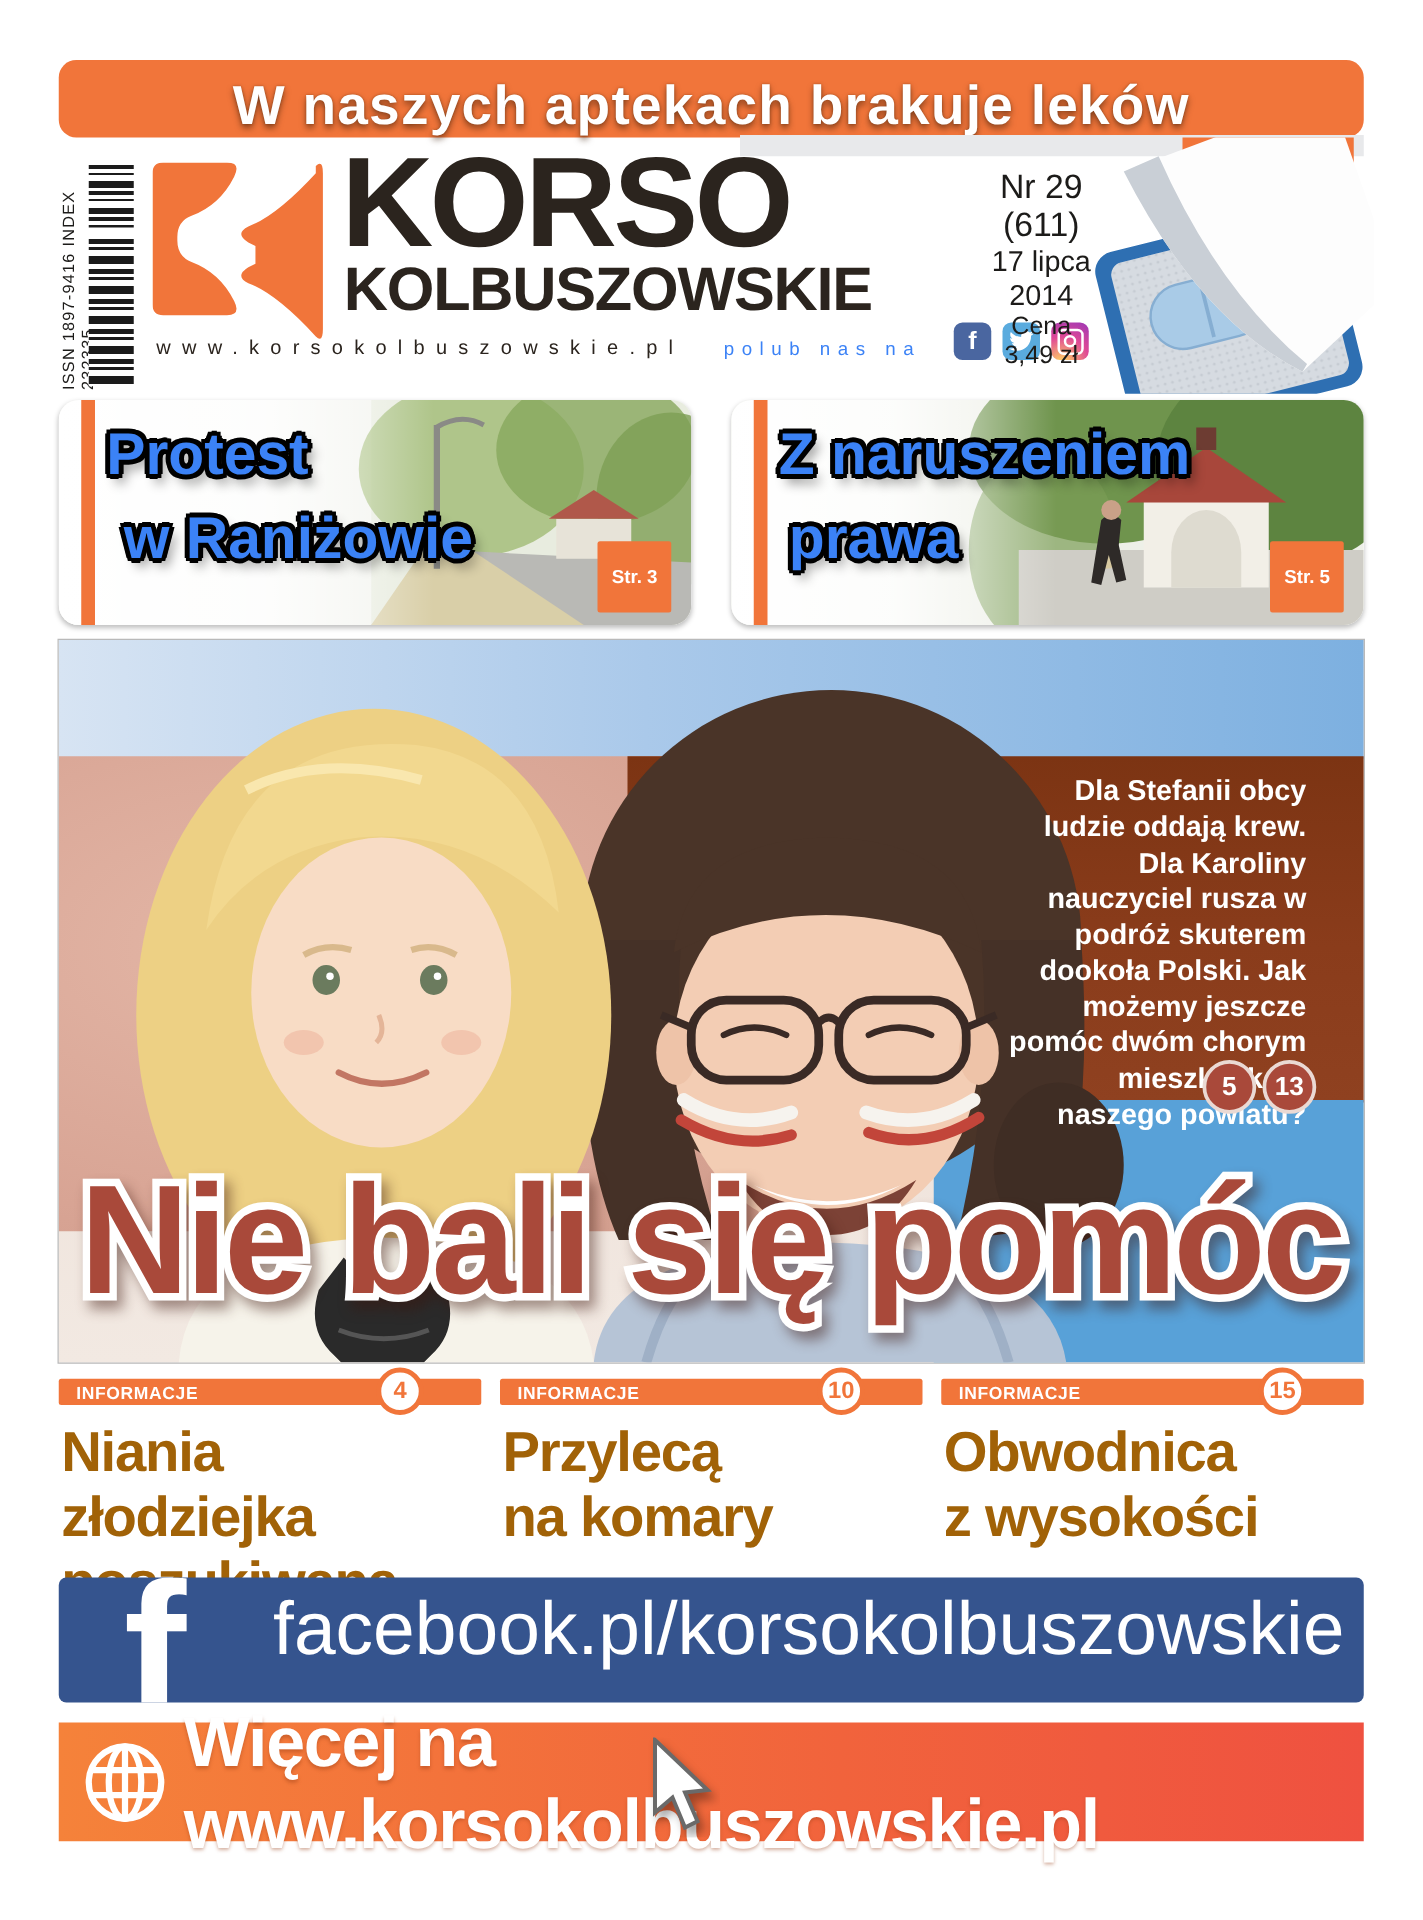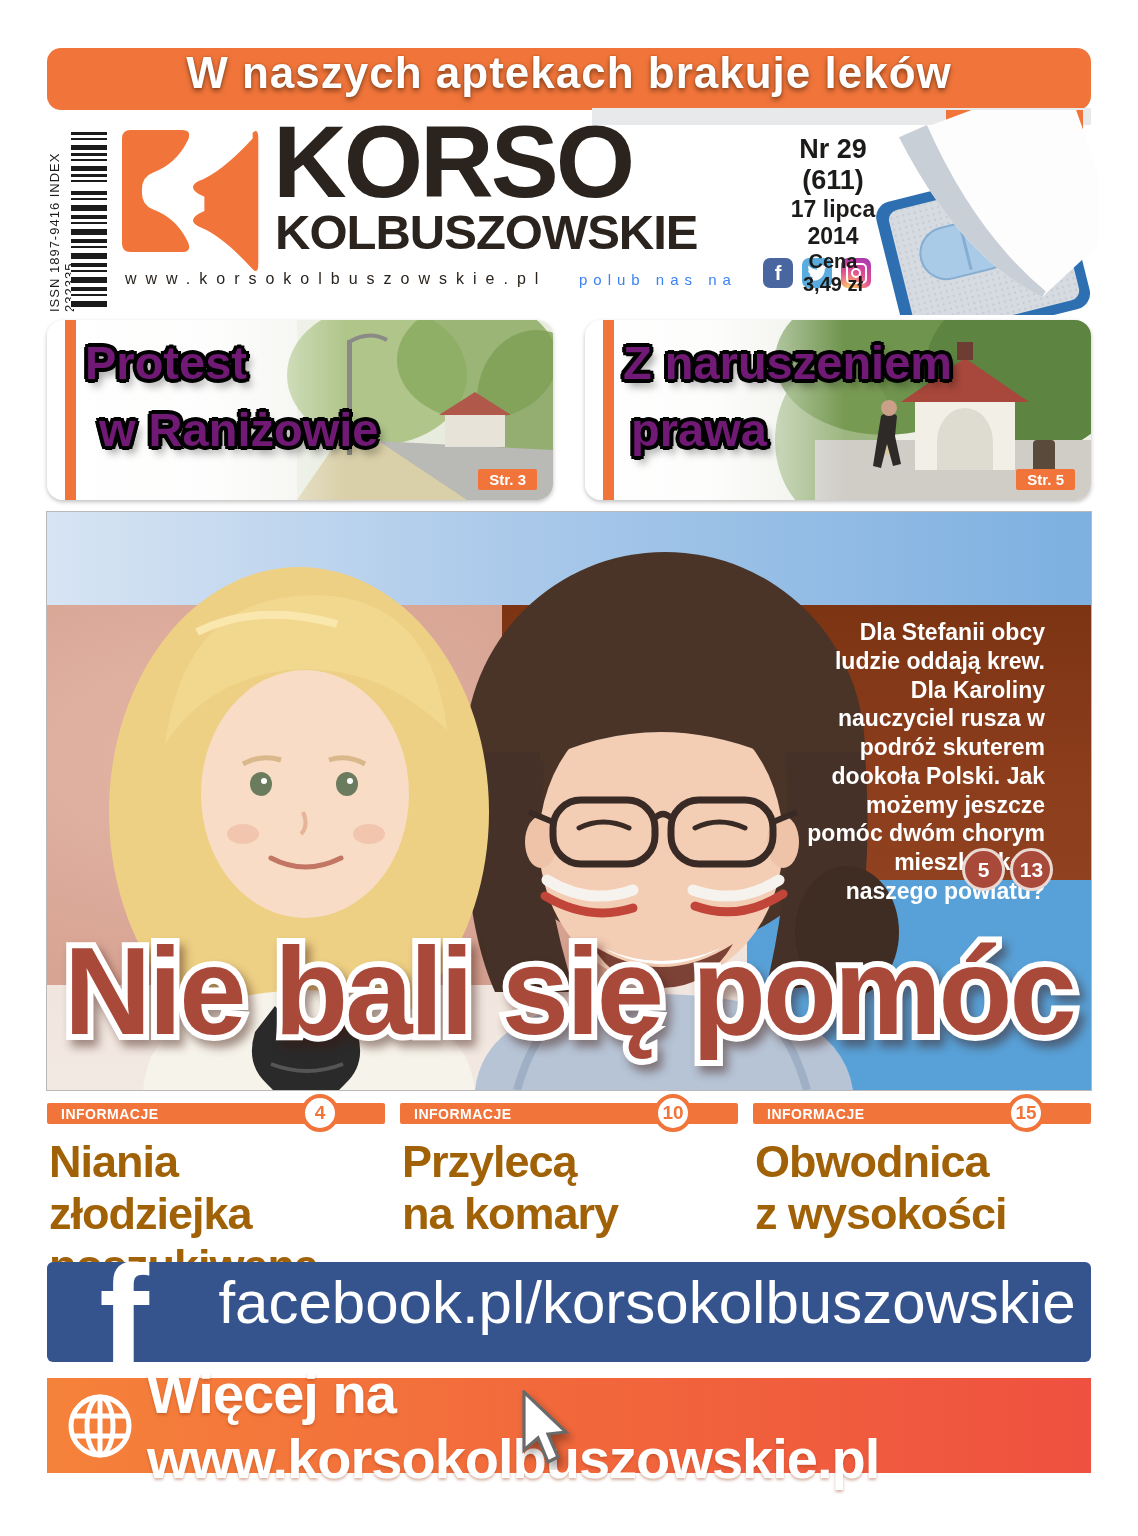--- a/index.html
+++ b/index.html
@@ -1,21 +1,21 @@
 <!DOCTYPE html>
 <html><head>
 <meta charset="utf-8">
 <style>
   html,body{margin:0;padding:0;background:#fff;}
   .page{position:relative;width:1138px;height:1536px;background:#fff;overflow:hidden;
         font-family:"Liberation Sans",sans-serif;}
 
   
   .top-banner{position:absolute;left:47px;top:48px;width:1044px;height:62px;
-    background:#f1753a;border-radius:14px;display:flex;align-items:flex-start;justify-content:center;}
+    background:#f1753a;border-radius:14px;display:flex;align-items:flex-end;justify-content:center;}
   .top-banner .txt{color:#fff;font-size:44px;font-weight:bold;letter-spacing:1px;
     text-shadow:0 3px 5px rgba(60,30,10,.55), 0 0 2px rgba(120,60,20,.6);}
   .gray-strip{position:absolute;left:592px;top:108px;width:499px;height:17px;background:#e8e9eb;}
   .str11-tab{position:absolute;left:946px;top:110px;width:137px;height:33px;background:#f1753a;
     border-radius:0 0 12px 12px;display:flex;align-items:center;justify-content:center;}
   .str11-tab .txt{color:#fff;font-weight:bold;font-size:20px;}
 
   
   .masthead{position:absolute;left:47px;top:118px;width:1044px;height:200px;}
   .issn{position:absolute;left:0px;top:14px;height:180px;writing-mode:vertical-rl;
@@ -32,43 +32,43 @@
     letter-spacing:-1px;color:#2b241e;}
   .mast-url{position:absolute;left:78px;top:152px;font-size:16px;color:#2b241e;letter-spacing:9px;}
   .mast-like{position:absolute;left:532px;top:153px;font-size:15px;color:#3b82f6;letter-spacing:6px;}
   .social{position:absolute;top:140px;width:30px;height:30px;border-radius:7px;
     display:flex;align-items:center;justify-content:center;color:#fff;font-weight:bold;font-size:20px;}
   .soc-fb{left:716px;background:#4a66a0;}
   .soc-tw{left:755px;background:#5aabde;}
   .soc-ig{left:794px;background:radial-gradient(circle at 30% 110%,#fdc468 10%,#df4996 55%,#9b36b7 100%);}
   .soc-ig .ring{width:17px;height:17px;border:2.5px solid #fff;border-radius:5px;position:relative;}
   .soc-ig .lens{position:absolute;left:3.5px;top:3.5px;width:6px;height:6px;border:2px solid #fff;border-radius:50%;}
-  .issue{position:absolute;left:726px;top:16px;width:120px;text-align:center;color:#1c1b19;font-weight:bold;}
+  .issue{position:absolute;left:726px;top:16px;width:120px;text-align:center;color:#1c1b19;font-weight:normal;}
   .issue .l0{font-size:27px;}
   .issue .l1{font-size:27px;}
   .issue .l2{font-size:23px;}
   .issue .l3{font-size:23px;}
   .issue .l4{font-size:20px;}
   .issue .l5{font-size:20px;}
   .pills{position:absolute;left:812px;top:-8px;width:240px;height:205px;}
 
   
   .teaser{position:absolute;top:320px;width:506px;height:180px;border-radius:16px;overflow:hidden;
     box-shadow:0 2px 4px rgba(0,0,0,.25);}
   .teaser-1{left:47px;}
   .teaser-2{left:585px;}
   .teaser .photo{position:absolute;inset:0;}
   .teaser .stripe{position:absolute;left:18px;top:0;width:11px;height:180px;background:#f1753a;}
-  .teaser .ttl{position:absolute;left:38px;top:10px;color:#701a75;font-weight:bold;font-size:47px;
+  .teaser .ttl{position:absolute;left:38px;top:10px;color:#3b82f6;font-weight:bold;font-size:47px;
     line-height:1.42;letter-spacing:0px;
     text-shadow:-3px -3px 0 #000,3px -3px 0 #000,-3px 3px 0 #000,3px 3px 0 #000,
       -4px 0 0 #000,4px 0 0 #000,0 -4px 0 #000,0 4px 0 #000,5px 7px 9px rgba(0,0,0,.45);}
   .teaser .ttl span{display:block;}
   .teaser .pref{position:absolute;right:16px;bottom:10px;background:#f1753a;color:#fff;
-    font-weight:bold;font-size:15px;padding:2px 11px;border-radius:2px;}
+    font-weight:bold;font-size:15px;padding:20px 11px;border-radius:2px;}
 
   
   .cover{position:absolute;left:47px;top:512px;width:1044px;height:578px;overflow:hidden;
     background:linear-gradient(180deg,#ead8cf 0%,#f2e9e2 100%);outline:1px solid #b9b9b9;}
   .cover .band-sky{position:absolute;left:0;top:0;width:100%;height:95px;
     background:linear-gradient(90deg,#d7e4f3 0%,#aac9ea 45%,#7db0e0 100%);}
   .cover .band-salmon{position:absolute;left:0;top:93px;width:560px;height:380px;
     background:radial-gradient(ellipse at 30% 40%,#e3b6a6 0%,#d8a494 70%,#d09c8c 100%);}
   .cover .band-brown{position:absolute;left:455px;top:93px;width:589px;height:277px;
     background:linear-gradient(180deg,#7c3413 0%,#8a3c1b 55%,#8f4120 100%);}

